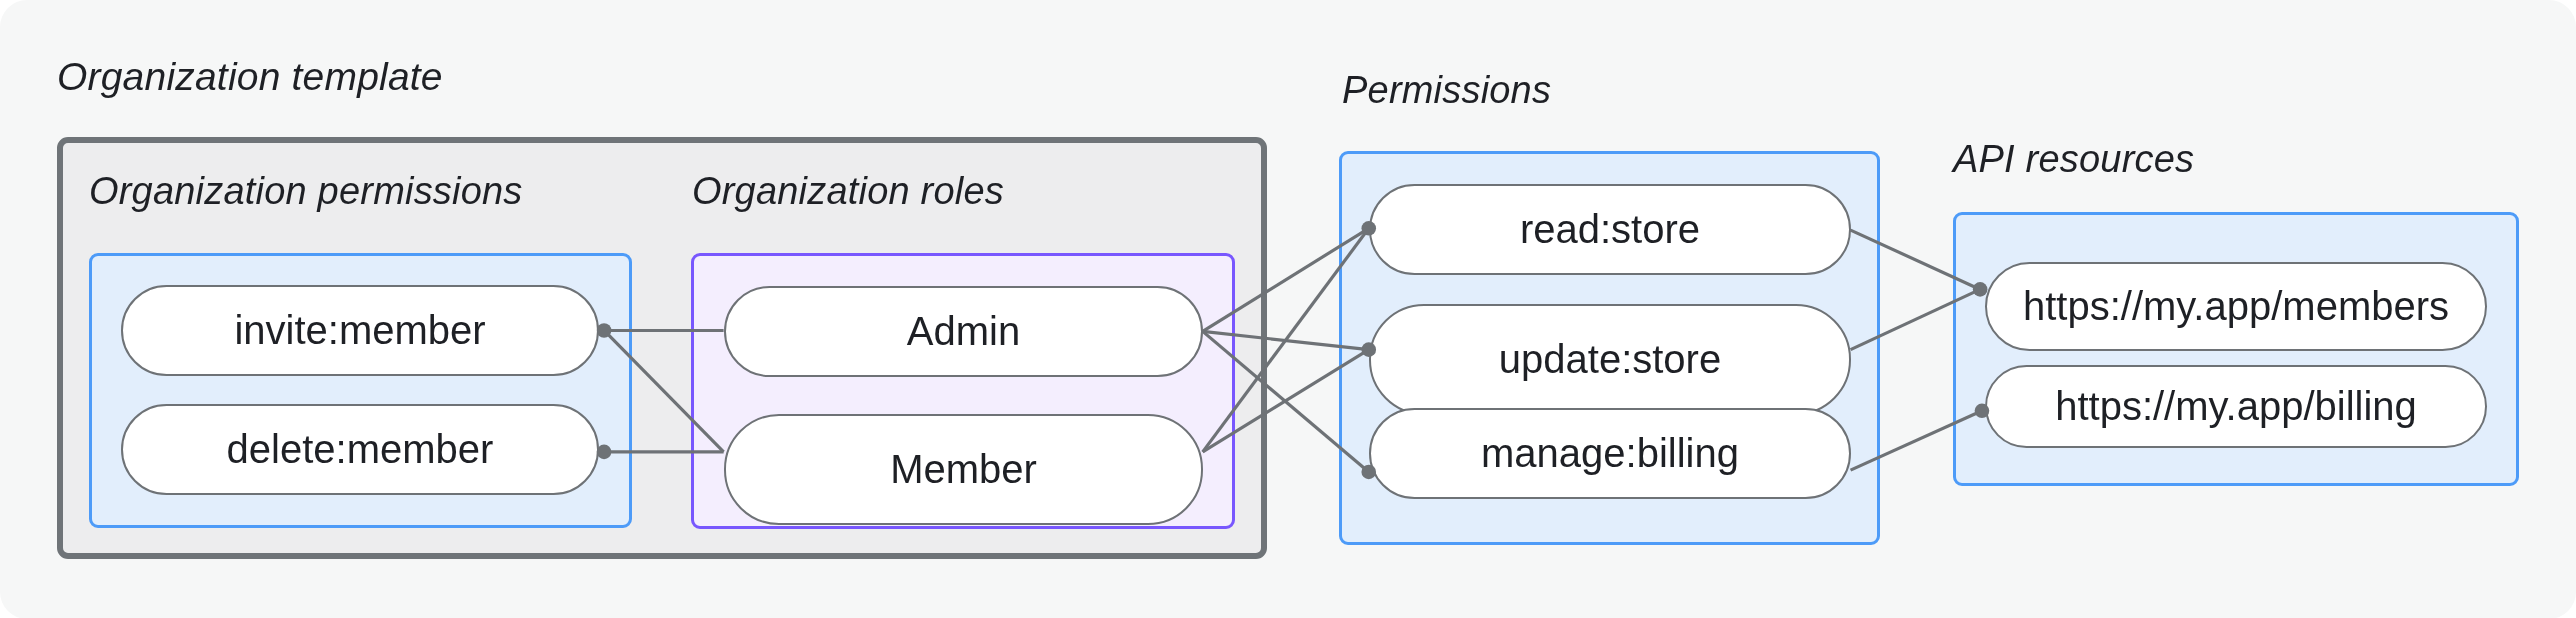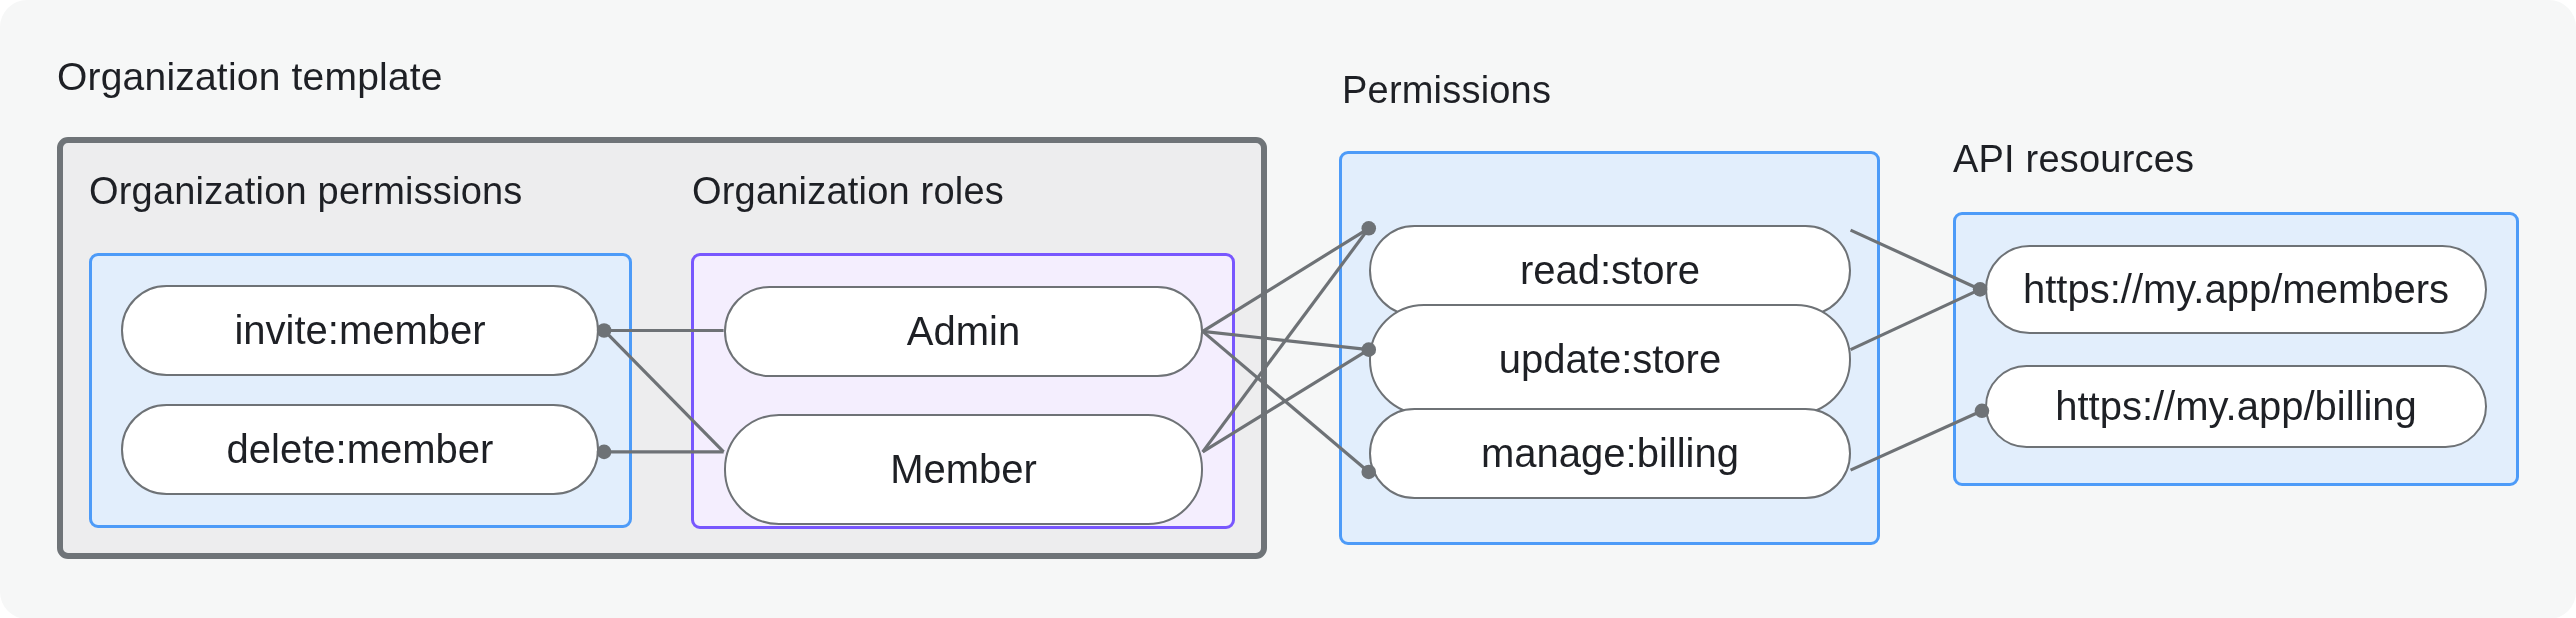--- a/index.html
+++ b/index.html
@@ -13,20 +13,21 @@
     color:var(--text,#1E2025);
   }
   .heading{
     position:absolute;
     font-size:38px;
     font-weight:500;
     line-height:1;
     letter-spacing:0.2px;
     white-space:nowrap;
     color:var(--text,#1E2025);
+    font-style:italic;
   }
   .heading.lg{font-size:39px;}
   .box{position:absolute;border-radius:9px;box-sizing:border-box;}
   .box.outer{
     background:var(--outer_fill,#EDEDEE);
     border:6.4px solid var(--outer_border,#6F7478);
     border-radius:11px;
   }
   .box.blue{
     background:var(--blue_fill,#E2EEFC);
@@ -80,31 +81,31 @@
   <div class="box purple" style="left:691px;top:253px;width:544px;height:276px;"></div>
 
   <div class="pill" style="left:724px;top:286px;width:479px;height:91px;">Admin</div>
 
   <div class="pill" style="left:724px;top:406px;width:479px;height:111px;margin-top:8px;">Member</div>
 
   <div class="heading" style="left:1342px;top:71px;">Permissions</div>
 
   <div class="box blue" style="left:1339px;top:151px;width:541px;height:394px;"></div>
 
-  <div class="pill" style="left:1369px;top:184px;width:482px;height:91px;margin-top:41px;">read:store</div>
+  <div class="pill" style="left:1369px;top:184px;width:482px;height:91px;">read:store</div>
 
   <div class="pill" style="left:1369px;top:304px;width:482px;height:111px;">update:store</div>
 
   <div class="pill" style="left:1369px;top:408px;width:482px;height:91px;">manage:billing</div>
 
   <div class="heading" style="left:1953px;top:140px;">API resources</div>
 
   <div class="box blue" style="left:1953px;top:212px;width:566px;height:274px;"></div>
 
-  <div class="pill" style="left:1985px;top:245px;width:502px;height:89px;text-align:right;">https://my.app/members</div>
+  <div class="pill" style="left:1985px;top:262px;width:502px;height:89px;text-align:right;">https://my.app/members</div>
 
   <div class="pill" style="left:1985px;top:365px;width:502px;height:83px;">https://my.app/billing</div>
 
   <svg id="wires" viewBox="0 0 2823 678">
     <line x1="662" y1="362" x2="793" y2="362"></line>
     <line x1="662" y1="362" x2="793" y2="495"></line>
     <line x1="662" y1="495" x2="793" y2="495"></line>
     <line x1="1318" y1="363" x2="1500" y2="250"></line>
     <line x1="1318" y1="363" x2="1500" y2="383"></line>
     <line x1="1318" y1="363" x2="1500" y2="517"></line>

